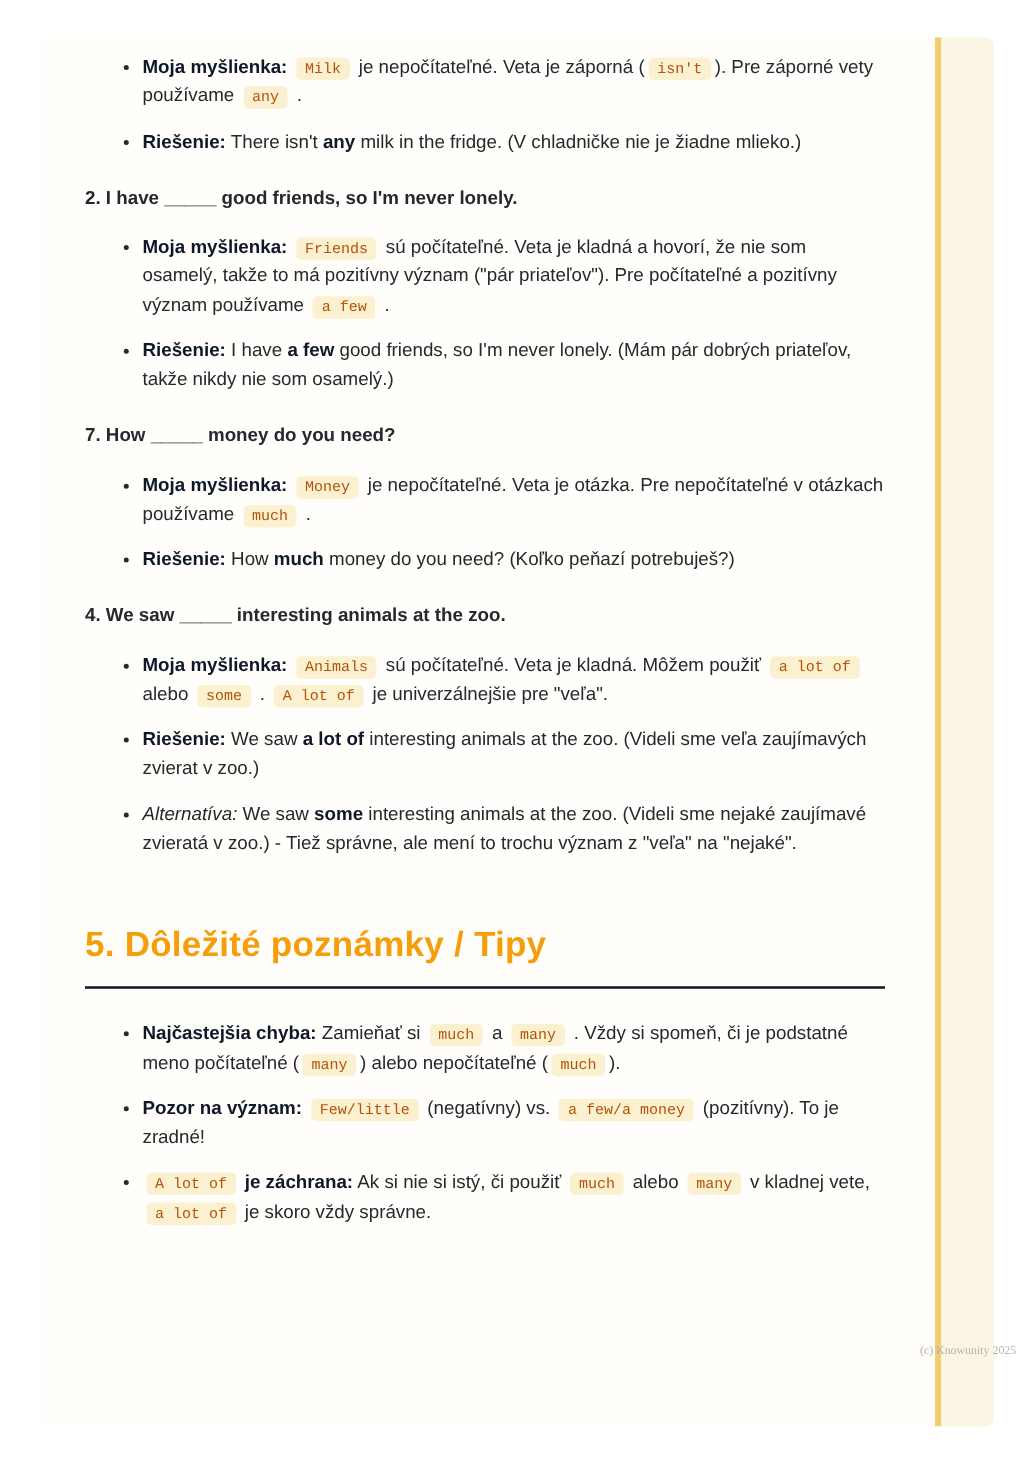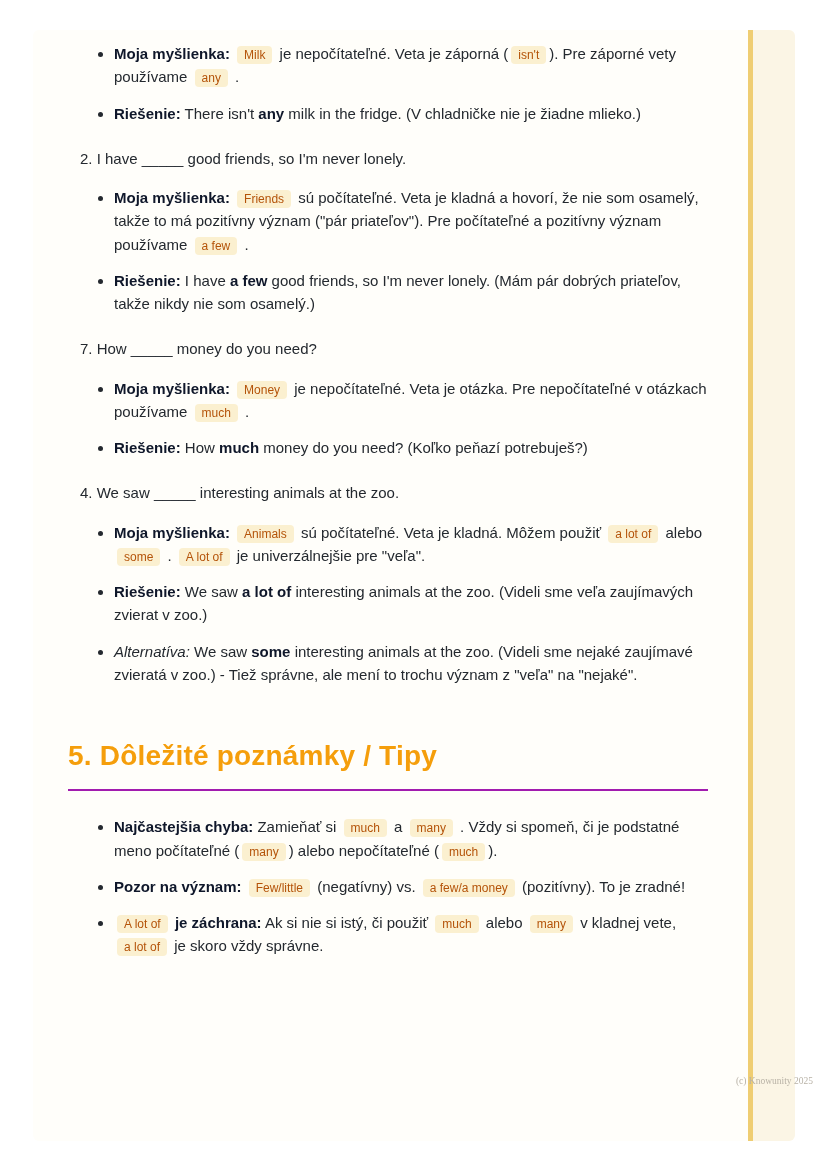--- a/index.html
+++ b/index.html
@@ -32,43 +32,43 @@
     width:640px;
     padding-top:12px;
     color:#24292f;
     font-size:15px;
     line-height:1.55;
   }
   ul.list { list-style:disc; padding-left:46px; margin:0 0 16px 0; }
   ul.list > li { margin-bottom:13px; }
   ul.sublist { list-style:circle; padding-left:26px; margin-top:9px; }
   ul.sublist > li { margin-bottom:6px; }
-  p.para { margin:22px 0 16px 12px; }
+  p.para { margin:22px 0 16px 0;font-weight:bold; }
   strong { font-weight:bold; color:#0f172a; }
   em { }
   code.tok {
-    font-family:Liberation Sans, sans-serif;
+    font-family:Liberation Mono, monospace;
     font-size:12px;
     line-height:1;
     color:#b45309;
     background:#fbf0d0;
     padding:3px 7px;
     border-radius:4px;
     margin:0 3px;
     white-space:nowrap;
     display:inline-block;
     vertical-align:baseline;
   }
   h2.sec-heading {
     color:#f59e0b;
     font-size:28px;
     font-weight:bold;
     margin:48px 0 24px 0;
     padding-bottom:12px;
-    border-bottom:2px solid #a21caf;
+    border-bottom:2px solid #0f172a;
     letter-spacing:0.2px;
   }
   .watermark {
     position:absolute; right:15px; top:1076px;
     font-size:9.5px;
     color:#b8b2a6;
     font-family:Liberation Serif, serif;
   }
 </style>
 </head>

